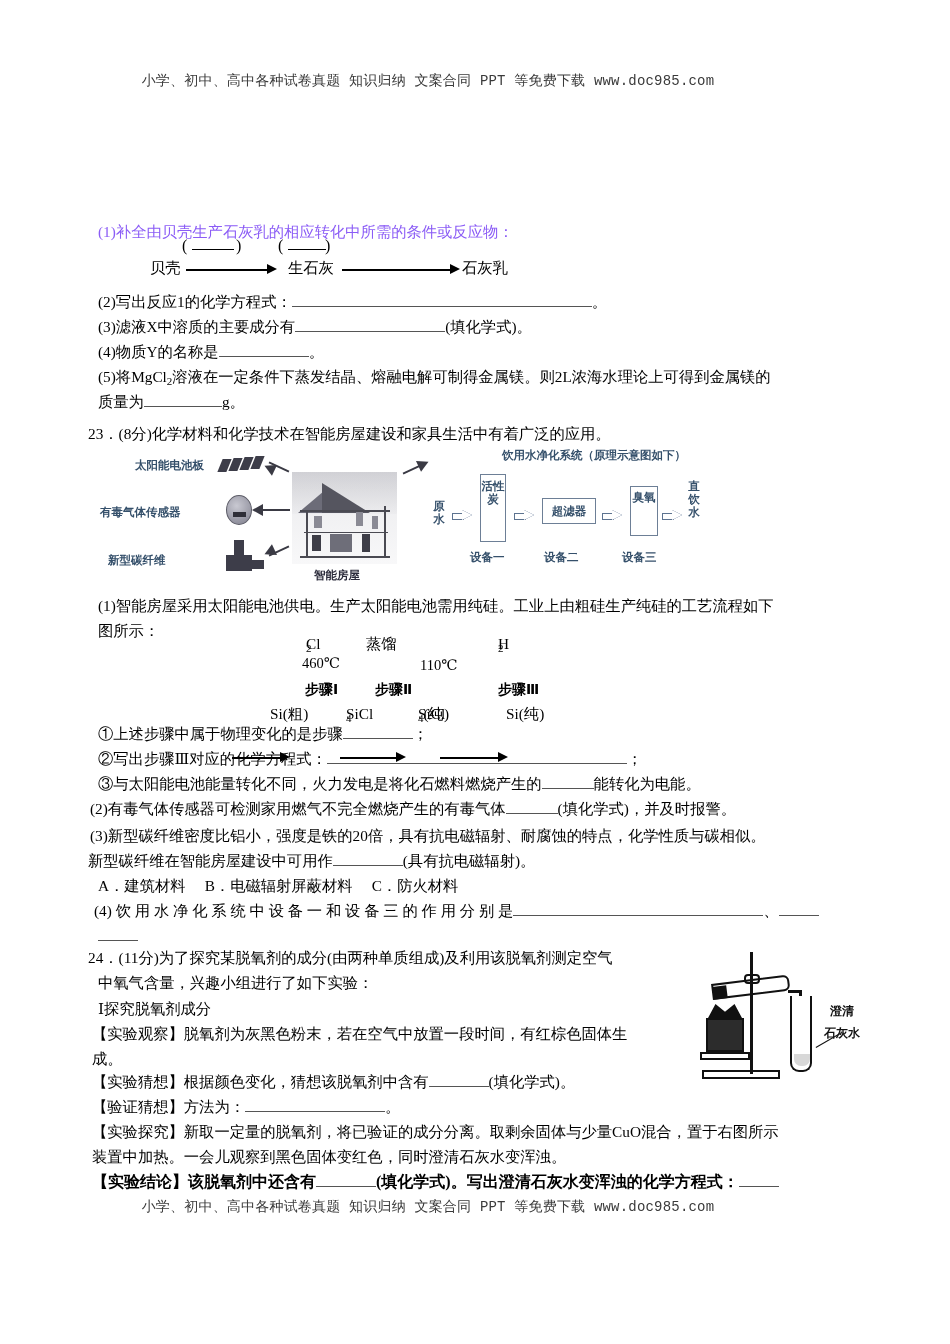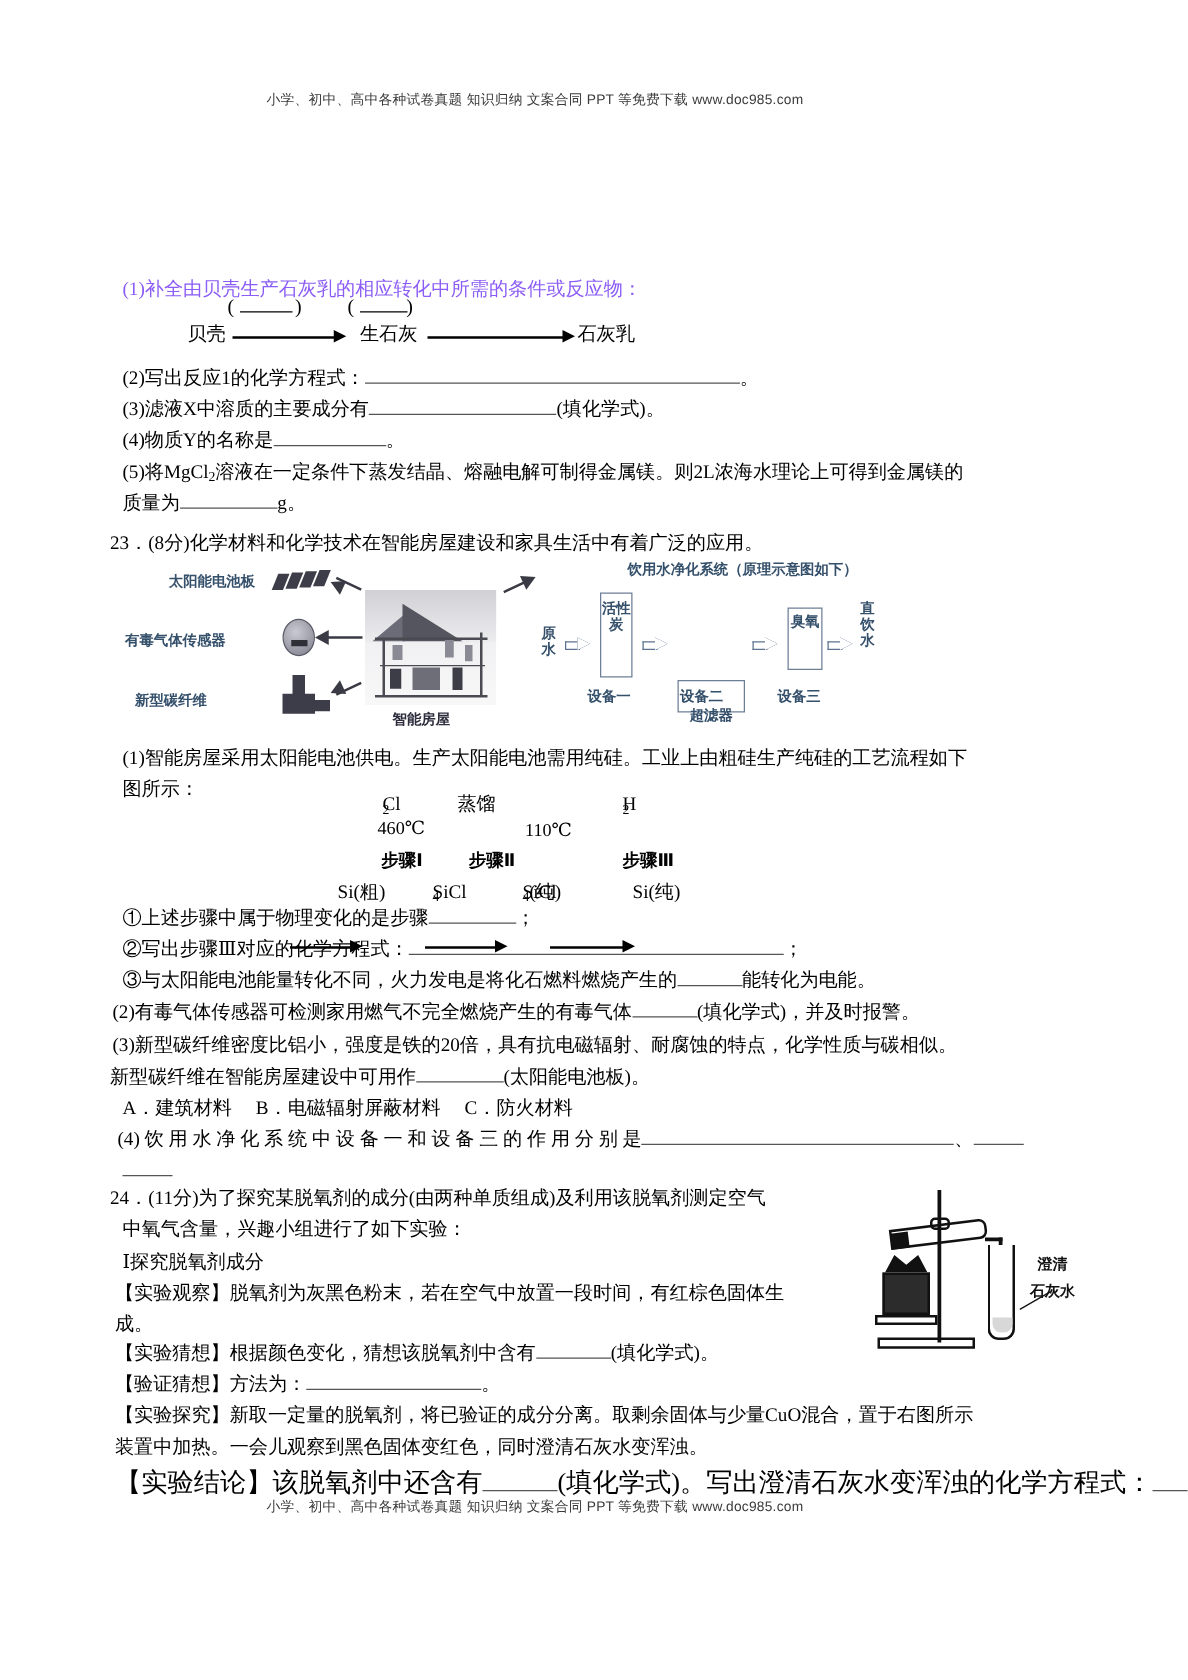--- a/index.html
+++ b/index.html
@@ -10,22 +10,22 @@
     font-family: "Liberation Serif", "DejaVu Serif", serif;
     color: #000;
     position: relative;
     overflow: hidden;
   }
   .page { position: relative; width: 950px; height: 1344px; }
 
   .wm {
     position: absolute; left: 0; width: 856px;
     text-align: center;
-    font-family: Liberation Sans, sans-serif;
-    font-size: 11px;
+    font-family: Liberation Mono, monospace;
+    font-size: 14px;
     color: #3a3a3a;
     letter-spacing: .2px;
     white-space: nowrap;
   }
   .wm-top { top: 72px; }
   .wm-bot { top: 1198px; }
 
   .body-txt {
     position: absolute;
     left: 98px;
@@ -259,21 +259,21 @@
       <div class="wp-box" style="left:50px; top:26px; width:26px; height:68px; padding-top:5px;">
         <span class="wp-v" style="position:static; display:block; width:100%;">活性炭</span>
       </div>
 
       <div class="hollow-arr" style="left:84px; top:62px;">
           <i class="ha-tri">
             <i></i>
           </i>
         </div>
 
-      <div class="wp-box" style="left:112px; top:50px; width:54px; height:26px; padding-top:21px;margin-top:46px;">
+      <div class="wp-box" style="left:112px; top:50px; width:54px; height:26px; padding-top:6px;">
         <span class="wp-v" style="position:static; display:block; width:100%;">超滤器</span>
       </div>
 
       <div class="hollow-arr" style="left:172px; top:62px;">
           <i class="ha-tri">
             <i></i>
           </i>
         </div>
 
       <div class="wp-box" style="left:200px; top:38px; width:28px; height:50px; padding-top:4px;">
@@ -335,21 +335,21 @@
   <div class="blk ln" style="top:774px; font-size:15.3px;">
     <span>③与太阳能电池能量转化不同，火力发电是将化石燃料燃烧产生的</span><span class="fill f52"></span><span>能转化为电能。</span>
   </div>
 
   <div class="blk ln" style="top:799px; left:90px; font-size:15.3px;">
     <span>(2)有毒气体传感器可检测家用燃气不完全燃烧产生的有毒气体</span><span class="fill f52"></span><span>(填化学式)，并及时报警。</span>
   </div>
 
   <div class="blk ln" style="top:826px; left:90px; font-size:15.3px;">(3)新型碳纤维密度比铝小，强度是铁的20倍，具有抗电磁辐射、耐腐蚀的特点，化学性质与碳相似。</div>
   <div class="blk ln" style="top:851px; left:88px; font-size:15.3px;">
-    <span>新型碳纤维在智能房屋建设中可用作</span><span class="fill f70"></span><span>(太阳能电池板)。</span>
+    <span>新型碳纤维在智能房屋建设中可用作</span><span class="fill f70"></span><span>(具有抗电磁辐射)。</span>
   </div>
   <div class="blk ln" style="top:876px; left:98px; font-size:15.3px;">A．建筑材料　 B．电磁辐射屏蔽材料　 C．防火材料</div>
 
   <div class="blk ln" style="top:901px; left:94px; font-size:15.3px;">
     <span>(4) 饮 用 水 净 化 系 统 中 设 备 一 和 设 备 三 的 作 用 分 别 是</span><span class="fill f250"></span><span>、</span><span class="fill f40"></span>
   </div>
   <div class="blk ln" style="top:926px; left:98px; font-size:15.3px;">
     <span class="fill f40"></span>
   </div>
 
@@ -363,21 +363,21 @@
     <span>【实验猜想】根据颜色变化，猜想该脱氧剂中含有</span><span class="fill f60"></span><span>(填化学式)。</span>
   </div>
 
   <div class="blk ln" style="top:1097px; left:92px; font-size:15.3px;">
     <span>【验证猜想】方法为：</span><span class="fill f140"></span><span>。</span>
   </div>
 
   <div class="blk ln" style="top:1122px; left:92px; font-size:15.3px;">【实验探究】新取一定量的脱氧剂，将已验证的成分分离。取剩余固体与少量CuO混合，置于右图所示</div>
   <div class="blk ln" style="top:1147px; left:92px; font-size:15.3px;">装置中加热。一会儿观察到黑色固体变红色，同时澄清石灰水变浑浊。</div>
 
-  <div class="blk ln" style="top:1172px; left:92px; font-size:21px;">
+  <div class="blk ln" style="top:1172px; left:92px; font-size:16px;font-weight:bold;">
     <span>【实验结论】该脱氧剂中还含有</span><span class="fill f60"></span><span>(填化学式)。写出澄清石灰水变浑浊的化学方程式：</span><span class="fill f40"></span>
   </div>
 
   <div class="app">
 
     <div class="pc" style="left:56px; top:0px; width:3px; height:122px;"></div>
 
     <div class="po" style="left:8px; top:118px; width:78px; height:9px;"></div>
 
     <div class="po" style="left:50px; top:22px; width:16px; height:10px; border-radius:4px;"></div>

